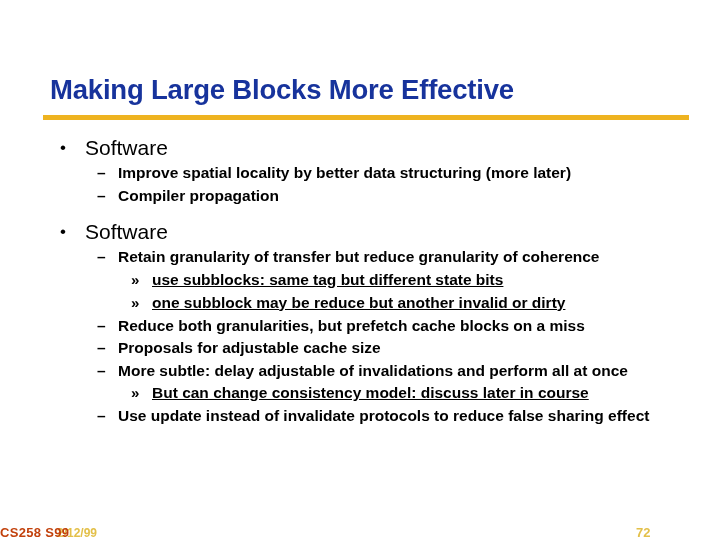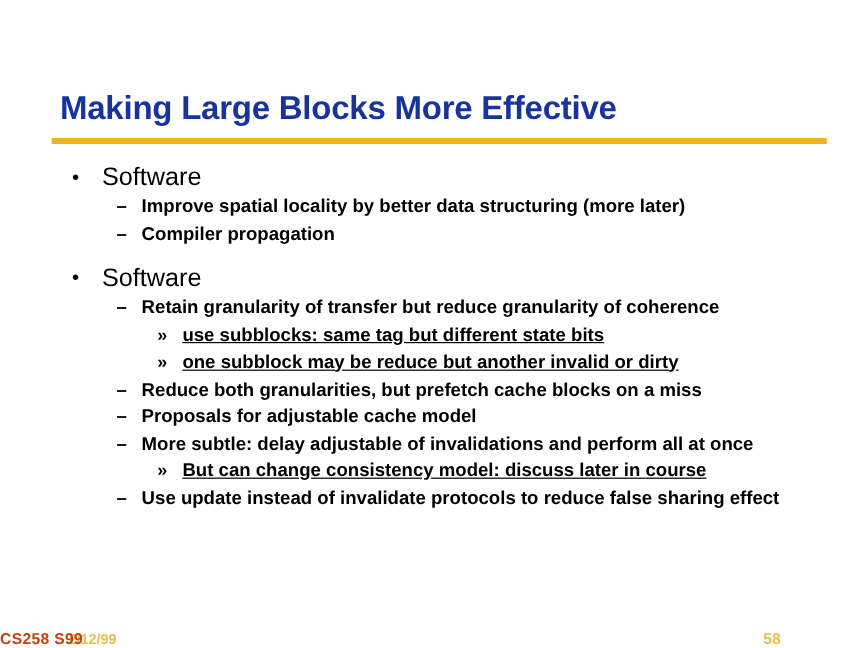--- a/index.html
+++ b/index.html
@@ -173,21 +173,21 @@
       <span class="btext">one subblock may be reduce but another invalid or dirty</span>
     </div>
 
     <div class="bullet lvl2">
       <span class="marker">–</span>
       <span class="btext">Reduce both granularities, but prefetch cache blocks on a miss</span>
     </div>
 
     <div class="bullet lvl2">
       <span class="marker">–</span>
-      <span class="btext">Proposals for adjustable cache model</span>
+      <span class="btext">Proposals for adjustable cache size</span>
     </div>
 
     <div class="bullet lvl2">
       <span class="marker">–</span>
       <span class="btext">More subtle: delay adjustable of invalidations and perform all at once</span>
     </div>
 
     <div class="bullet lvl3">
       <span class="marker">»</span>
       <span class="btext">But can change consistency model: discuss later in course</span>
@@ -195,15 +195,15 @@
 
     <div class="bullet lvl2">
       <span class="marker">–</span>
       <span class="btext">Use update instead of invalidate protocols to reduce false sharing effect</span>
     </div>
 
   </div>
 
   <div class="footer-item" id="footer-date">2/12/99</div>
   <div class="footer-item" id="footer-center">CS258 S99</div>
-  <div class="footer-item" id="footer-page">58</div>
+  <div class="footer-item" id="footer-page">72</div>
 
 </div>
 
 </body></html>

